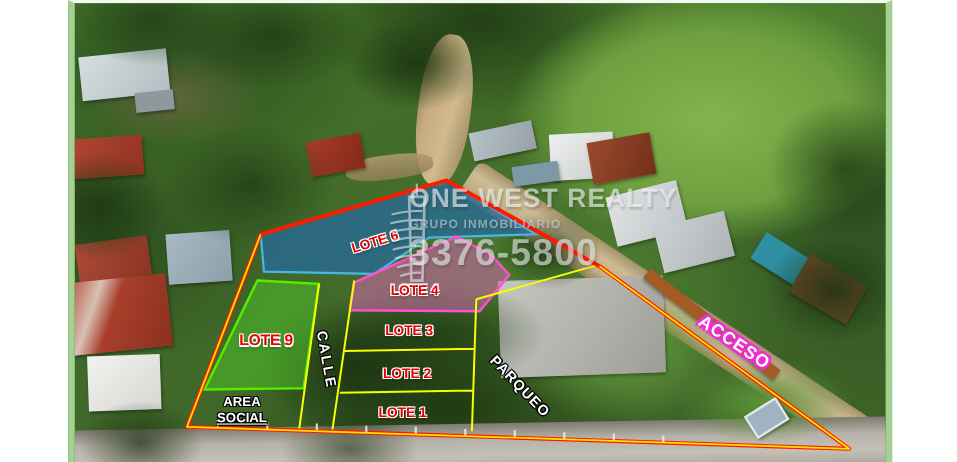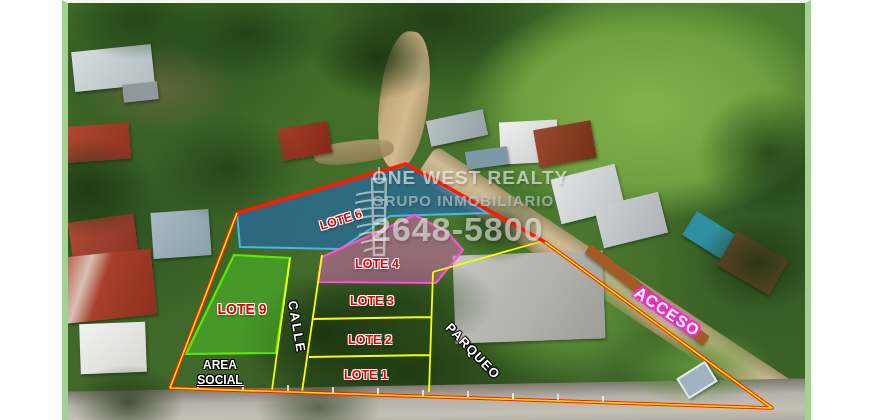--- a/index.html
+++ b/index.html
@@ -59,22 +59,22 @@
     text-shadow:-1px -1px 0 #fff,1px -1px 0 #fff,-1px 1px 0 #fff,1px 1px 0 #fff,0 2px 3px rgba(0,0,0,.45);}
   .lbl.white{color:#ffffff;font-size:12px;
     text-shadow:-1px -1px 0 #000,1px -1px 0 #000,-1px 1px 0 #000,1px 1px 0 #000;}
   .lbl.acceso{color:#ffffff;font-size:16px;letter-spacing:1px;
     text-shadow:-2px -2px 0 #f02cd8,2px -2px 0 #f02cd8,-2px 2px 0 #f02cd8,2px 2px 0 #f02cd8,0 0 7px #f02cd8;}
   
   .watermark{position:absolute;left:282px;top:158px;width:290px;height:115px;z-index:8;
     filter:drop-shadow(1px 2px 1px rgba(20,20,20,.35));pointer-events:none;}
   .wm-logo{position:absolute;left:0;top:4px;width:58px;height:100px;opacity:.52;}
   .wm-text{position:absolute;left:22px;top:6px;color:#f5f8fa;}
-  .wm-l1{font-size:19px;font-weight:bold;letter-spacing:1px;opacity:.62;}
-  .wm-l2{font-size:15px;font-weight:bold;letter-spacing:1px;color:#c6d2da;opacity:.62;margin-top:3px;}
+  .wm-l1{font-size:24px;font-weight:bold;letter-spacing:1px;opacity:.62;}
+  .wm-l2{font-size:11px;font-weight:bold;letter-spacing:1px;color:#c6d2da;opacity:.62;margin-top:3px;}
   .wm-l3{font-size:34px;font-weight:bold;letter-spacing:1px;opacity:.58;margin-top:1px;}
 </style>
 </head>
 <body>
 
 <div class="frame">
   <div class="photo">
 
     <div class="layer veg"></div>
     <div class="layer field"></div>
@@ -141,18 +141,18 @@
           <path d="M6,54 Q22,50 34,51" stroke-width="2"></path>
           <path d="M7,62 Q22,58 34,59" stroke-width="2"></path>
           <path d="M9,70 Q23,66 34,67" stroke-width="2"></path>
           <path d="M11,78 Q24,74 34,75" stroke-width="2"></path>
           <path d="M14,86 Q25,82 33,83" stroke-width="2"></path>
         </g>
       </svg>
       <div class="wm-text">
         <div class="wm-l1">ONE WEST REALTY</div>
         <div class="wm-l2">GRUPO INMOBILIARIO</div>
-        <div class="wm-l3">2648-5800</div>
+        <div class="wm-l3">3376-5800</div>
       </div>
     </div>
 
   </div>
 </div>
 
 </body></html>

